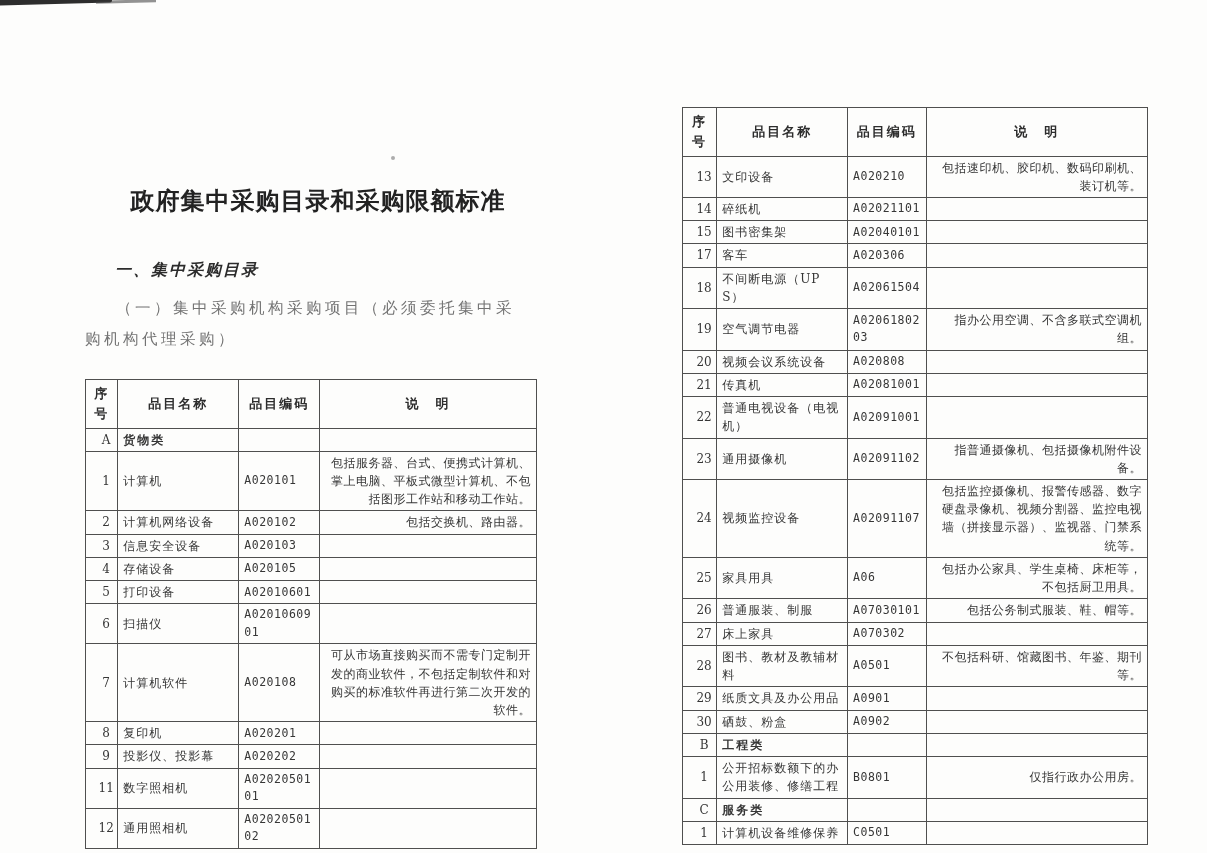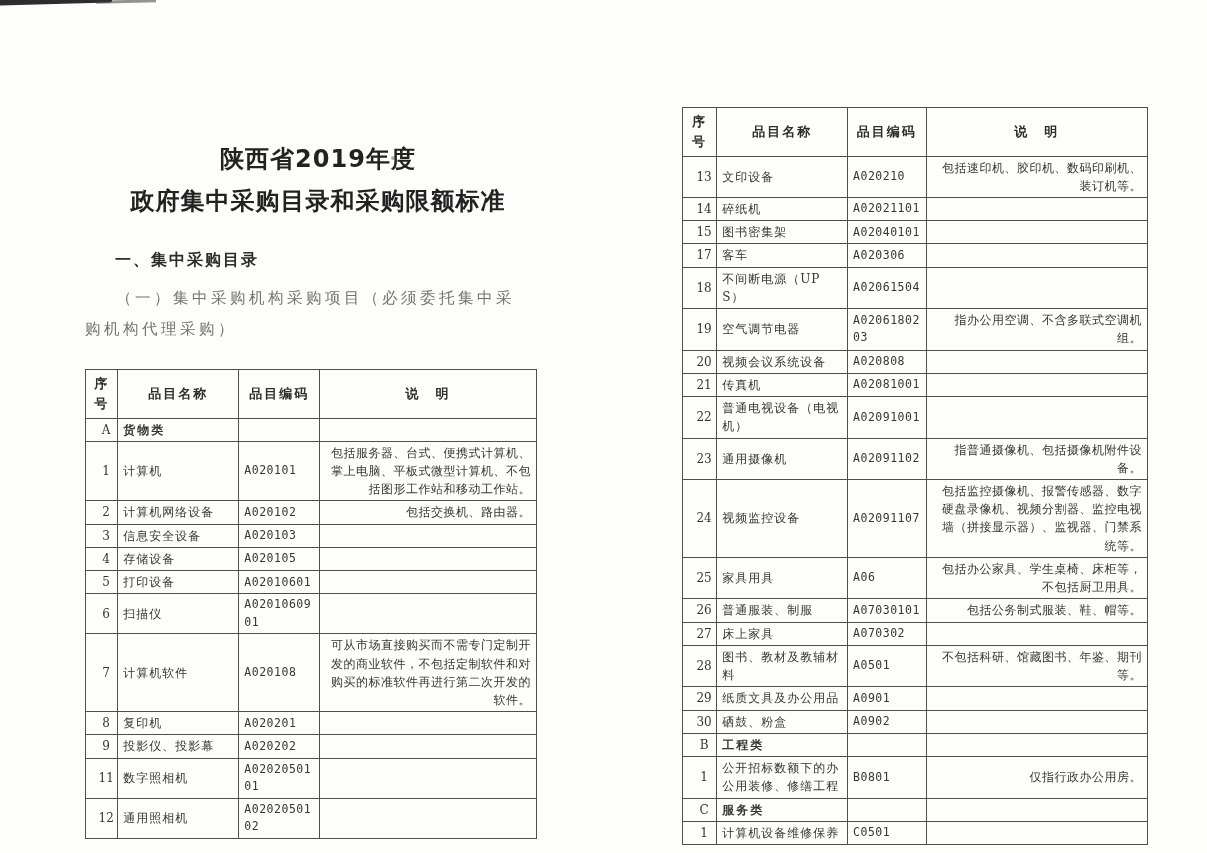--- a/index.html
+++ b/index.html
@@ -24,23 +24,23 @@
   .speck{position:absolute;width:4px;height:4px;border-radius:50%;background:#777;opacity:.6;}
 
   
   .page-left{position:absolute;left:85px;top:138px;width:452px;}
   .doc-title{
     text-align:center;font-family:"DejaVu Sans","Liberation Sans",sans-serif;
     font-weight:bold;color:#222;font-size:24px;line-height:1.75;letter-spacing:1px;
     margin:0 0 0 14px;
   }
   .sec-heading{
-    margin:28px 0 0 30px;
+    margin:38px 0 0 30px;
     font-family:"DejaVu Sans","Liberation Sans",sans-serif;
-    font-weight:bold;font-size:16px;color:#2c2c2c;letter-spacing:2px;
+    font-weight:bold;font-size:16px;color:#2c2c2c;letter-spacing:2px;font-style:italic;
   }
   .sub-par{
     margin:12px 12px 0 0;
     font-size:15.5px;color:#737373;letter-spacing:3.5px;line-height:2.0;
     text-indent:2em;
   }
   .tbl-wrap-left{margin-top:24px;}
   .tbl-wrap-right{margin-top:0;}
 
   
@@ -75,21 +75,21 @@
 <body>
 
 <div class="scan-sheet">
 
   <div class="artifact-top"></div>
   <div class="artifact-top2"></div>
   <div class="speck" style="left:391px;top:156px;"></div>
 
   <div class="page-left">
     <h1 class="doc-title">
-      <span>陕西省2019年度</span><br>
+      <br>
       <span>政府集中采购目录和采购限额标准</span>
     </h1>
     <div class="sec-heading">一、集中采购目录</div>
     <p class="sub-par">（一）集中采购机构采购项目（必须委托集中采购机构代理采购）</p>
     <div class="tbl-wrap-left">
       <table id="left-table">
         <colgroup>
             <col class="c-no">
             <col class="c-name">
             <col class="c-code">

